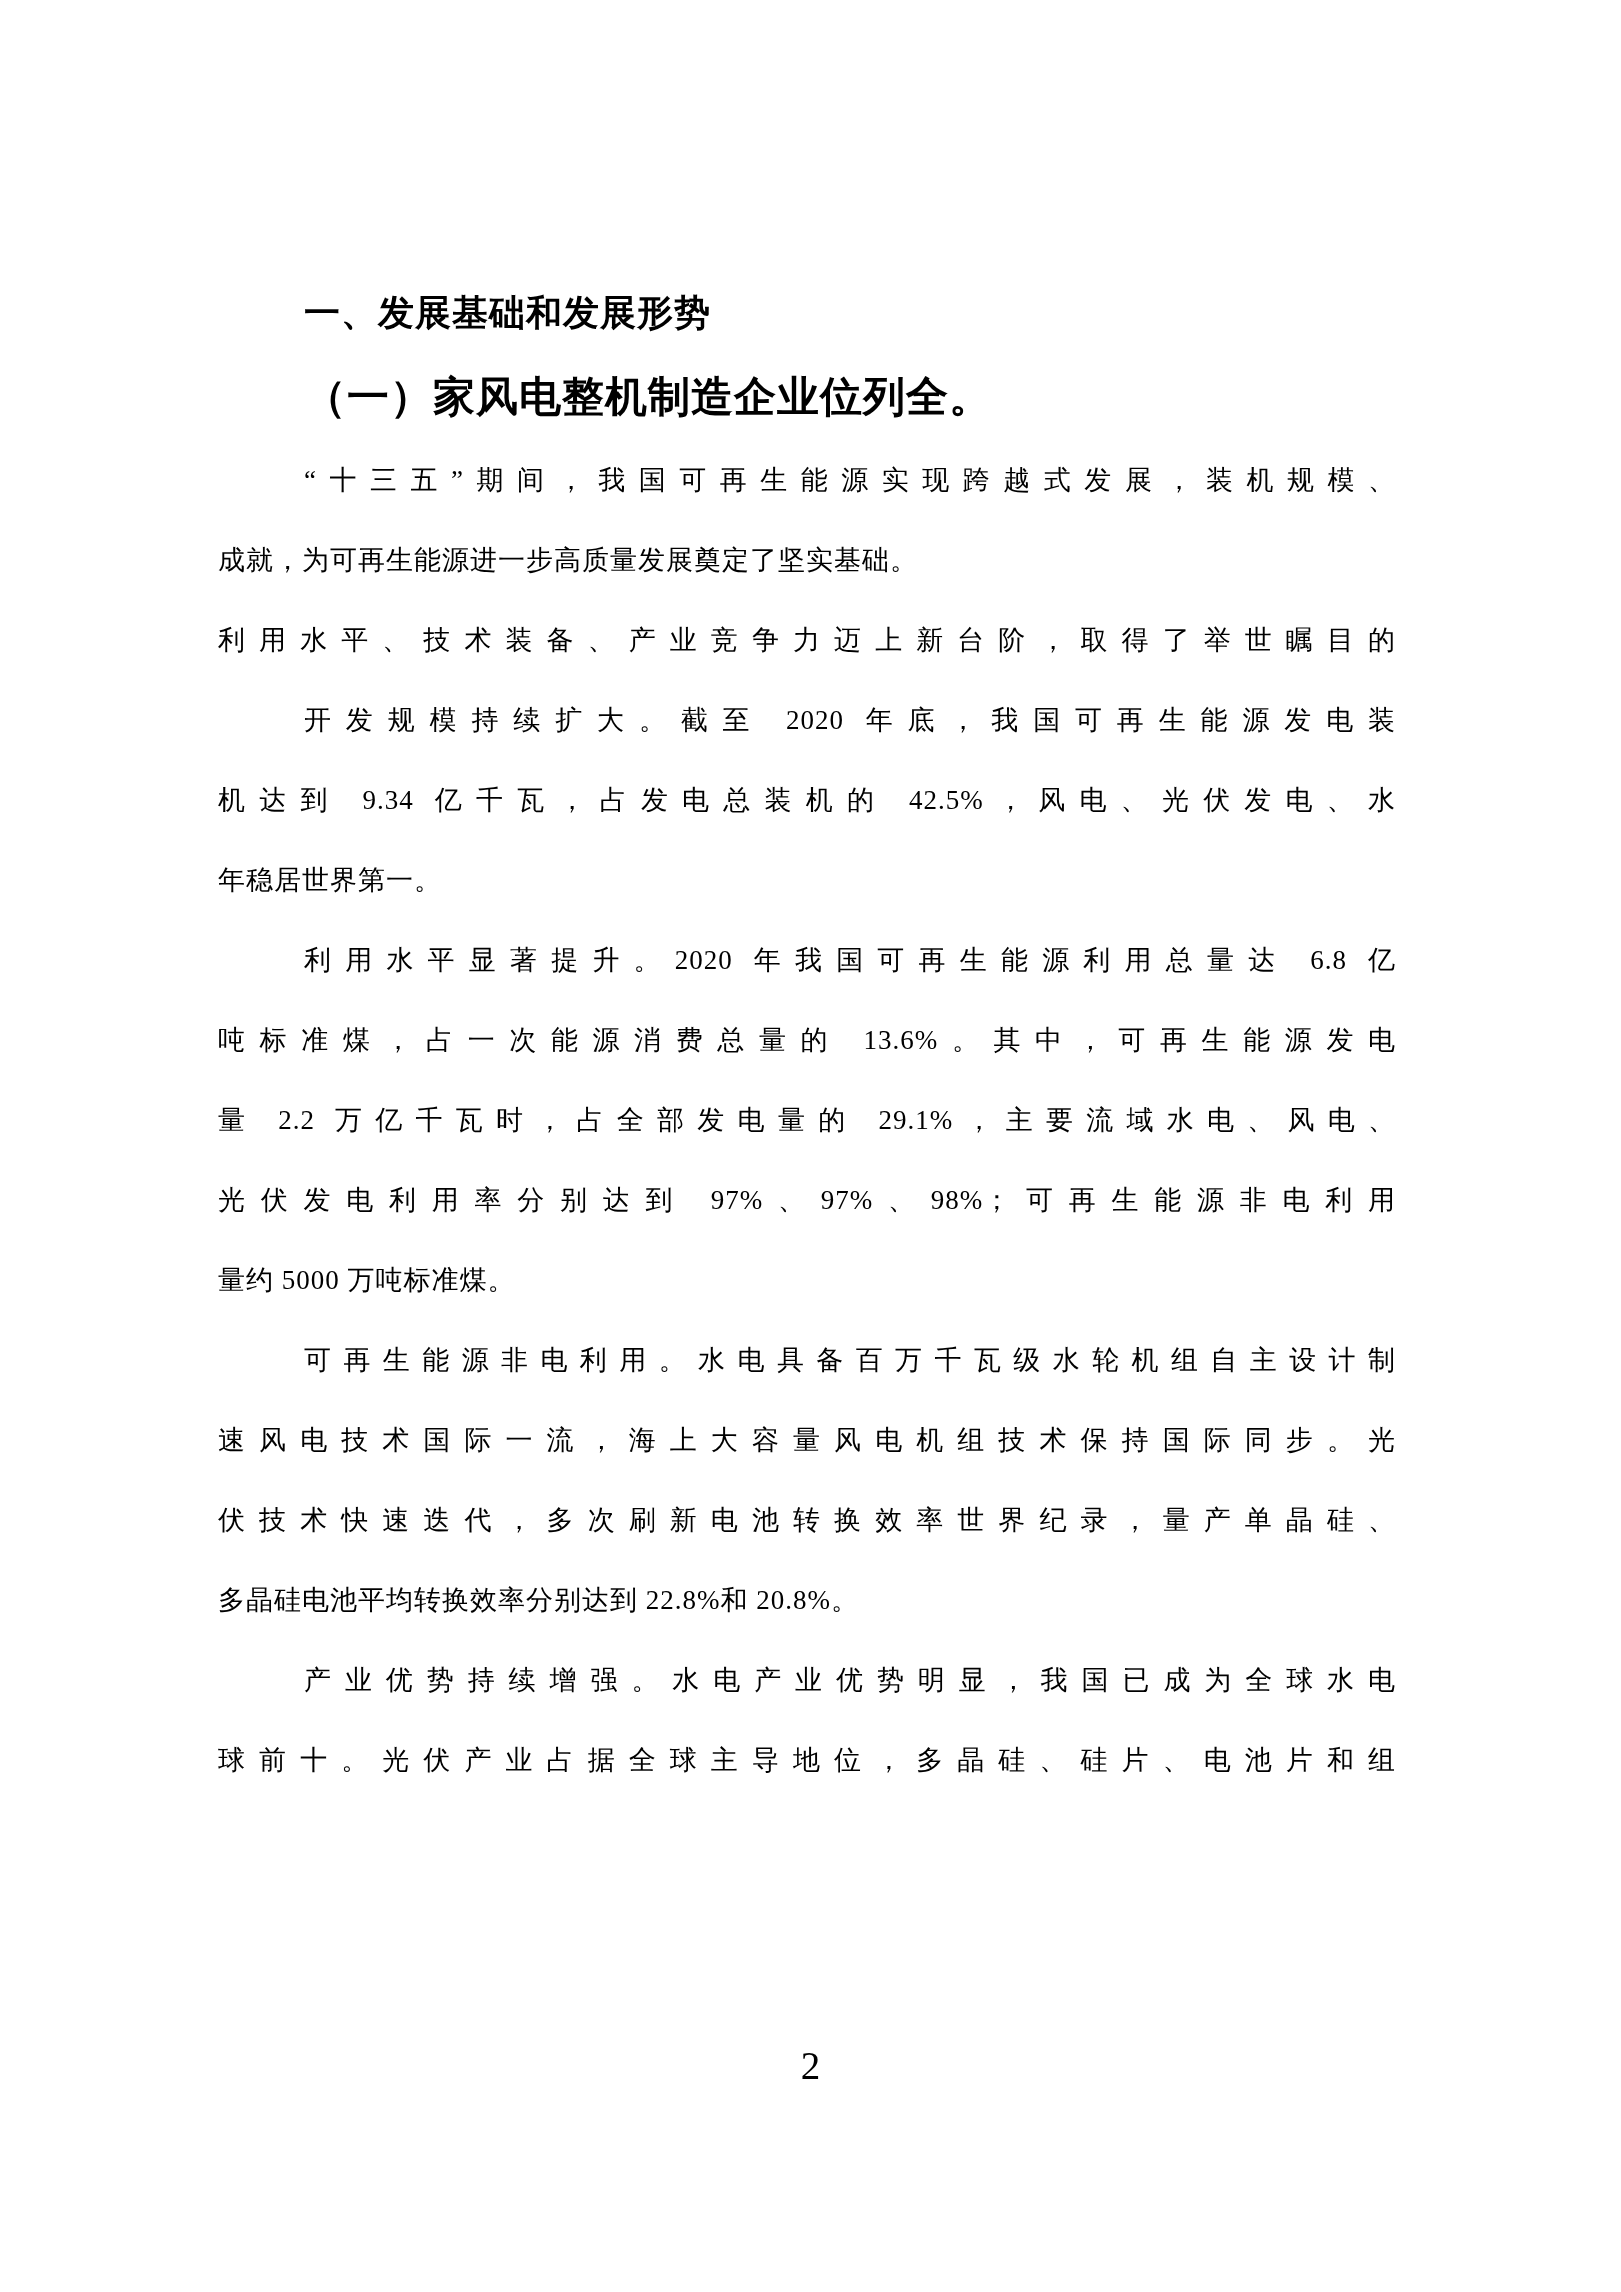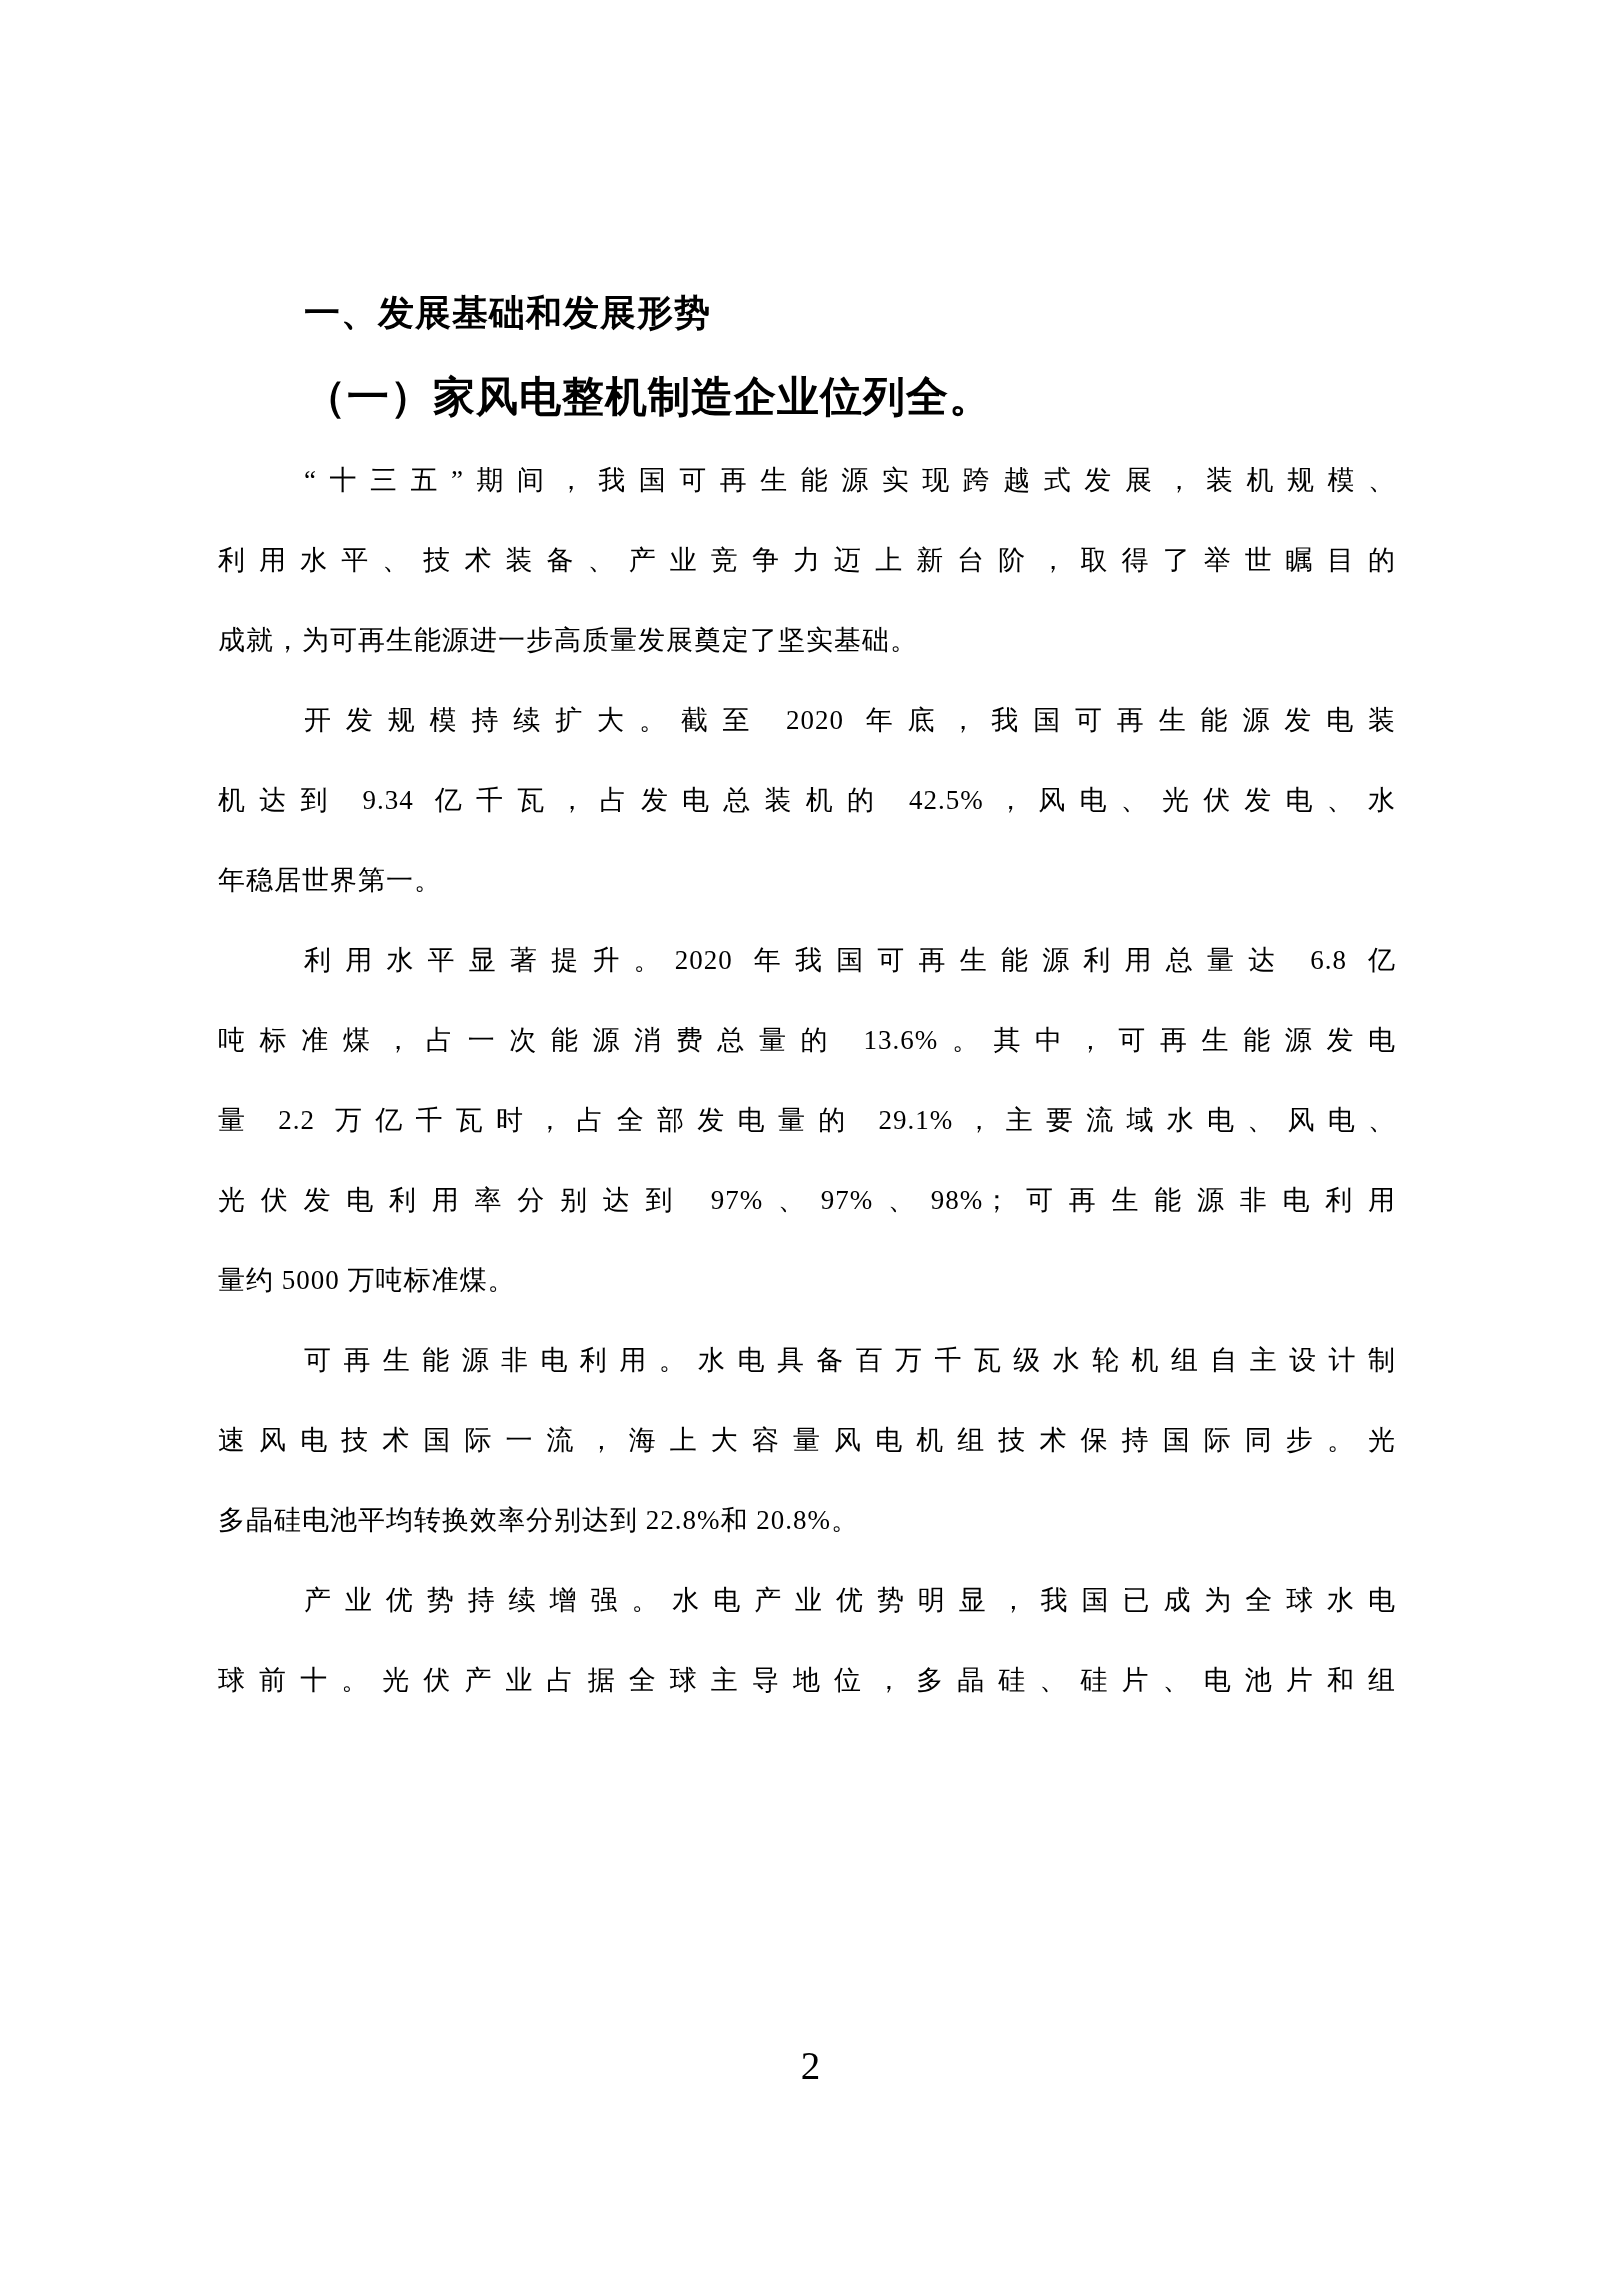--- a/index.html
+++ b/index.html
@@ -67,31 +67,32 @@
   }
 </style>
 </head>
 <body>
 
 <div class="page">
   <div class="content" id="lines-container">
       <div class="line heading indent">一、发展基础和发展形势</div>
       <div class="line subheading indent">（一）家风电整机制造企业位列全。</div>
       <div class="line body indent justify">“十三五”期间，我国可再生能源实现跨越式发展，装机规模、</div>
+      <div class="line body">成就，为可再生能源进一步高质量发展奠定了坚实基础。</div>
       <div class="line body justify">利用水平、技术装备、产业竞争力迈上新台阶，取得了举世瞩目的</div>
-      <div class="line body">成就，为可再生能源进一步高质量发展奠定了坚实基础。</div>
       <div class="line body indent justify"><span class="lead">开发规模持续扩大。</span><span>截至 2020 年底，我国可再生能源发电装</span></div>
       <div class="line body justify">机达到 9.34 亿千瓦，占发电总装机的 42.5%，风电、光伏发电、水</div>
       <div class="line body">年稳居世界第一。</div>
       <div class="line body indent justify"><span class="lead">利用水平显著提升。</span><span>2020 年我国可再生能源利用总量达 6.8 亿</span></div>
       <div class="line body justify">吨标准煤，占一次能源消费总量的 13.6%。其中，可再生能源发电</div>
       <div class="line body justify">量 2.2 万亿千瓦时，占全部发电量的 29.1%，主要流域水电、风电、</div>
       <div class="line body justify">光伏发电利用率分别达到 97%、97%、98%；可再生能源非电利用</div>
       <div class="line body">量约 5000 万吨标准煤。</div>
       <div class="line body indent justify"><span class="lead">可再生能源非电利用。</span><span>水电具备百万千瓦级水轮机组自主设计制</span></div>
       <div class="line body justify">速风电技术国际一流，海上大容量风电机组技术保持国际同步。光</div>
+      <div class="line body justify">伏技术快速迭代，多次刷新电池转换效率世界纪录，量产单晶硅、</div>
       <div class="line body">多晶硅电池平均转换效率分别达到 22.8%和 20.8%。</div>
       <div class="line body indent justify"><span class="lead">产业优势持续增强。</span><span>水电产业优势明显，我国已成为全球水电</span></div>
       <div class="line body justify">球前十。光伏产业占据全球主导地位，多晶硅、硅片、电池片和组</div>
     </div>
   <div class="page-number">2</div>
 </div>
 
 
 </body></html>

